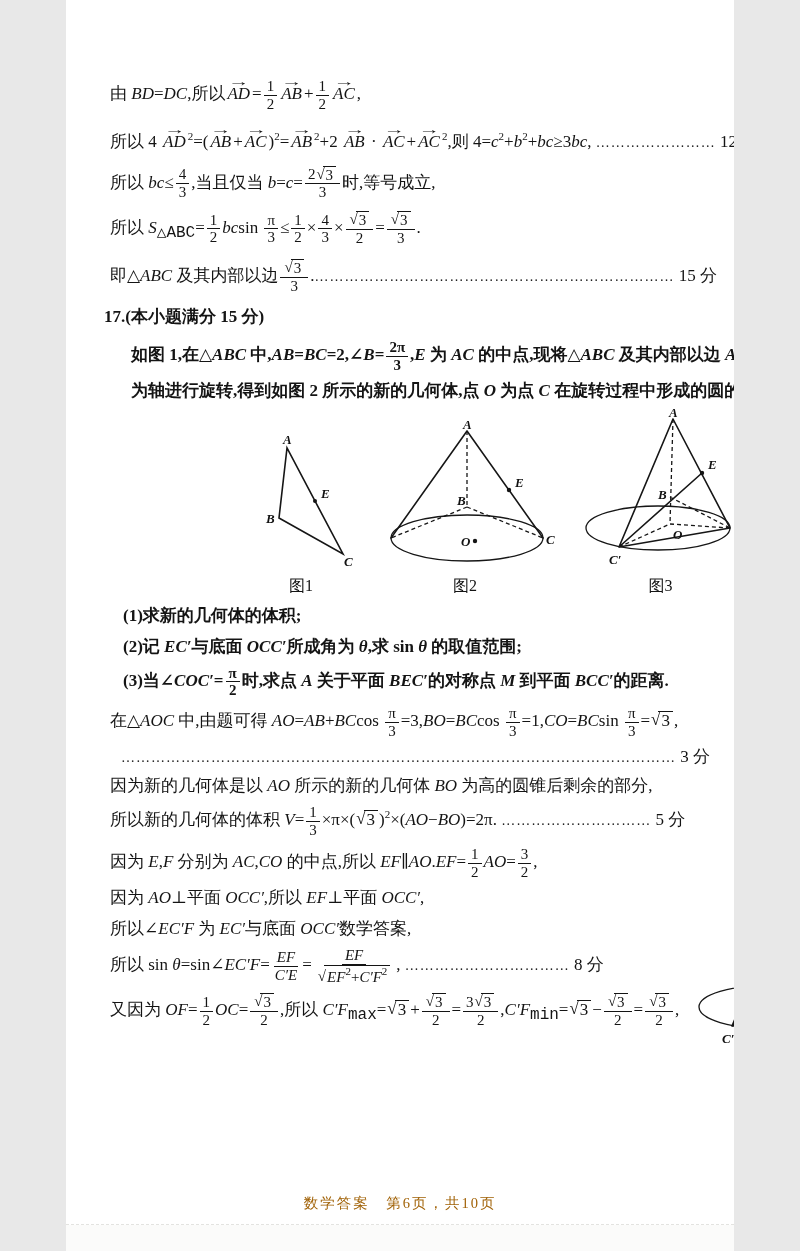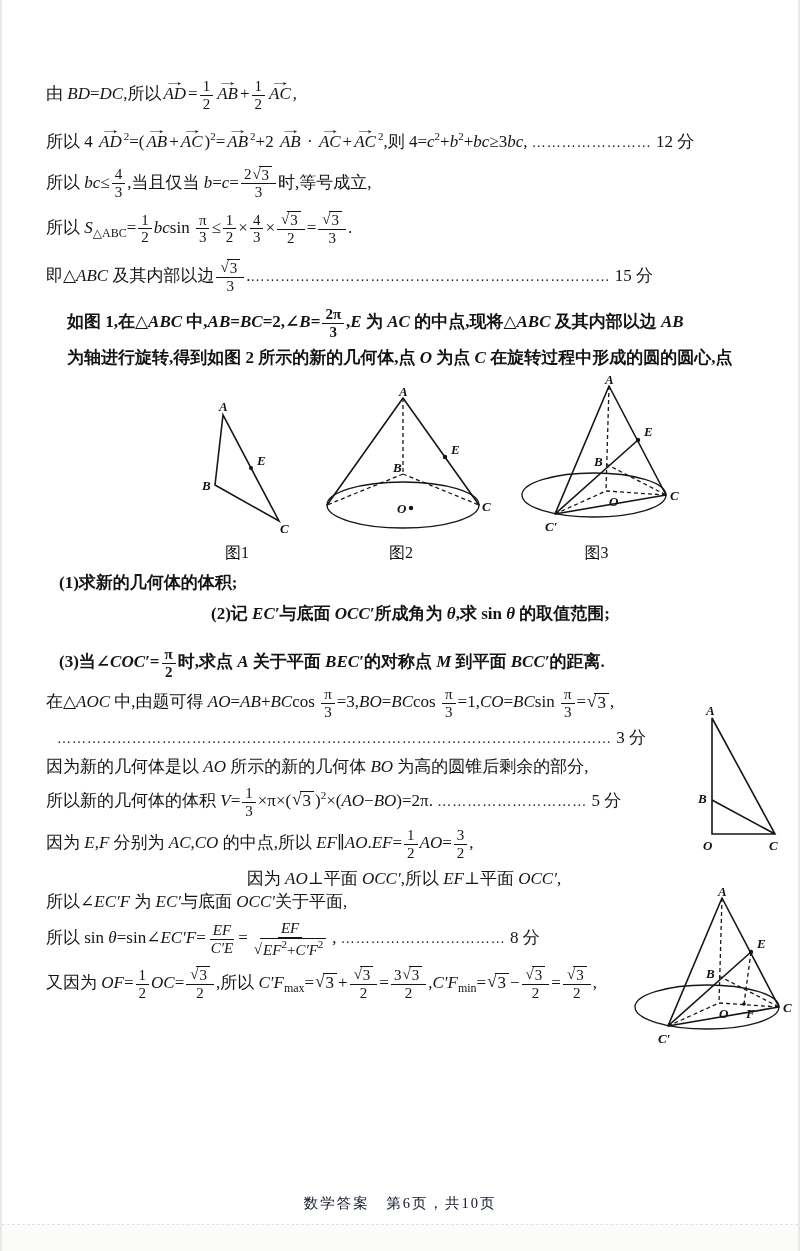--- a/index.html
+++ b/index.html
@@ -1,26 +1,26 @@
 <!DOCTYPE html>
 <html><head>
 <meta charset="utf-8">
 <style>
   html,body{margin:0;padding:0;background:#e8e8e8;}
-  .page{position:relative;width:796px;height:1251px;margin:0 auto;background:#ffffff;
+  .page{position:relative;width:668px;height:1251px;margin:0 auto;background:#ffffff;
         font-family:"Liberation Serif","DejaVu Serif","DejaVu Sans",serif;color:#141414;
         font-size:17px;overflow:hidden;}
   .content{padding:70px 36px 0 44px;}
   .mline{white-space:pre;line-height:1.35;}
   .tx{}
   .it{font-style:italic;}
   .bd{font-weight:bold;}
   .hei{font-weight:bold;}
   .sup{vertical-align:7px;font-size:11px;}
-  .sub{vertical-align:-4px;font-size:12px;}
+  .sub{vertical-align:-4px;font-size:16px;font-family:Liberation Mono, monospace;}
   .dots{font-size:14px;letter-spacing:1px;color:#1c1c1c;}
   .frac{display:inline-flex;flex-direction:column;align-items:center;vertical-align:middle;
         margin:0 2px;font-size:15px;line-height:1.12;}
   .frac .num{border-bottom:1.3px solid currentColor;padding:0 3px;display:inline-flex;align-items:center;}
   .frac .den{padding:0 3px;display:inline-flex;align-items:center;}
   .sqrt{display:inline-block;white-space:nowrap;margin:0 1px;}
   .sqrt .rs{display:inline-block;transform:translateY(-1px);margin-right:-2px;}
   .sqrt .rb{display:inline-block;border-top:1.3px solid currentColor;padding:0 3px;line-height:1.08;}
   .vec{position:relative;display:inline-block;font-style:italic;margin:0 2px;}
   .vec .va{position:absolute;left:-2px;right:-2px;top:-0.60em;font-size:0.78em;font-style:normal;
@@ -28,36 +28,37 @@
   .vec .vb{font-style:italic;font-family:Liberation Serif, serif;}
   .vtop{padding-top:8px;}
   .figrow{display:flex;align-items:flex-end;margin:6px 0 8px 131px;}
   .figbox{margin:0;text-align:center;}
   .figcap{font-weight:normal;font-size:16px;margin-top:2px;}
   .sidefig{position:absolute;}
   svg .ln{stroke:#161616;stroke-width:1.6;fill:none;stroke-linecap:round;}
   svg .lnthin{stroke:#161616;stroke-width:1.3;fill:none;}
   svg .dash{stroke:#161616;stroke-width:1.3;fill:none;stroke-dasharray:4 3;}
   svg .flb{font-family:"Liberation Serif",serif;font-style:italic;font-size:13px;font-weight:bold;fill:#121212;}
-  .footer{position:absolute;left:0;right:0;top:1194px;text-align:center;font-size:14.5px;color:#0f172a;letter-spacing:2px;}
+  .footer{position:absolute;left:0;right:0;top:1194px;text-align:center;font-size:14.5px;color:#a16207;letter-spacing:2px;}
   .botline{position:absolute;left:0;right:0;top:1224px;border-top:1px dashed #e3e3e0;}
   .botstrip{position:absolute;left:0;right:0;top:1225px;bottom:0;background:#fbfbfa;}
 </style>
 </head>
 <body>
 
 <div class="page">
   <div class="content">
 
     <div class="mline vtop" style="margin-bottom:8px;"><span class="tx">由 </span><span class="it">BD</span><span class="tx">=</span><span class="it">DC</span><span class="tx">,所以</span><span class="vec"><span class="va">→</span><span class="vb">AD</span></span><span class="tx">=</span><span class="frac"><span class="num">1</span><span class="den">2</span></span><span class="vec"><span class="va">→</span><span class="vb">AB</span></span><span class="tx">+</span><span class="frac"><span class="num">1</span><span class="den">2</span></span><span class="vec"><span class="va">→</span><span class="vb">AC</span></span><span class="tx">,</span></div>
     <div class="mline vtop" style="margin-bottom:12px;"><span class="tx">所以 4 </span><span class="vec"><span class="va">→</span><span class="vb">AD</span></span><span class="sup">2</span><span class="tx">=(</span><span class="vec"><span class="va">→</span><span class="vb">AB</span></span><span class="tx">+</span><span class="vec"><span class="va">→</span><span class="vb">AC</span></span><span class="tx">)</span><span class="sup">2</span><span class="tx">=</span><span class="vec"><span class="va">→</span><span class="vb">AB</span></span><span class="sup">2</span><span class="tx">+2 </span><span class="vec"><span class="va">→</span><span class="vb">AB</span></span><span class="tx"> · </span><span class="vec"><span class="va">→</span><span class="vb">AC</span></span><span class="tx">+</span><span class="vec"><span class="va">→</span><span class="vb">AC</span></span><span class="sup">2</span><span class="tx">,则 4=</span><span class="it">c</span><span class="sup">2</span><span class="tx">+</span><span class="it">b</span><span class="sup">2</span><span class="tx">+</span><span class="it">bc</span><span class="tx">≥3</span><span class="it">bc</span><span class="tx">, </span><span class="dots">……………………</span><span class="tx"> 12 分</span></div>
     <div class="mline" style="margin-bottom:10px;"><span class="tx">所以 </span><span class="it">bc</span><span class="tx">≤</span><span class="frac"><span class="num">4</span><span class="den">3</span></span><span class="tx">,当且仅当 </span><span class="it">b</span><span class="tx">=</span><span class="it">c</span><span class="tx">=</span><span class="frac"><span class="num"><span class="tx">2</span><span class="sqrt"><span class="rs">√</span><span class="rb">3</span></span></span><span class="den">3</span></span><span class="tx">时,等号成立,</span></div>
     <div class="mline" style="margin-bottom:12px;"><span class="tx">所以 </span><span class="it">S</span><span class="sub">△ABC</span><span class="tx">=</span><span class="frac"><span class="num">1</span><span class="den">2</span></span><span class="it">bc</span><span class="tx">sin </span><span class="frac"><span class="num">π</span><span class="den">3</span></span><span class="tx">≤</span><span class="frac"><span class="num">1</span><span class="den">2</span></span><span class="tx">×</span><span class="frac"><span class="num">4</span><span class="den">3</span></span><span class="tx">×</span><span class="frac"><span class="num"><span class="sqrt"><span class="rs">√</span><span class="rb">3</span></span></span><span class="den">2</span></span><span class="tx">=</span><span class="frac"><span class="num"><span class="sqrt"><span class="rs">√</span><span class="rb">3</span></span></span><span class="den">3</span></span><span class="tx">.</span></div>
     <div class="mline" style="margin-bottom:12px;"><span class="tx">即△</span><span class="it">ABC</span><span class="tx"> 及其内部以边</span><span class="frac"><span class="num"><span class="sqrt"><span class="rs">√</span><span class="rb">3</span></span></span><span class="den">3</span></span><span class="tx">.</span><span class="dots">………………………………………………………………</span><span class="tx"> 15 分</span></div>
 
+    <div class="mline hei" style="margin-left:-6px;margin-bottom:10px;"><span class="tx">17.(本小题满分 15 分)</span></div>
     <div class="mline hei" style="margin-left:21px;margin-bottom:6px;"><span class="tx">如图 1,在△</span><span class="it">ABC</span><span class="tx"> 中,</span><span class="it">AB</span><span class="tx">=</span><span class="it">BC</span><span class="tx">=2,∠</span><span class="it">B</span><span class="tx">=</span><span class="frac"><span class="num">2π</span><span class="den">3</span></span><span class="tx">,</span><span class="it">E</span><span class="tx"> 为 </span><span class="it">AC</span><span class="tx"> 的中点,现将△</span><span class="it">ABC</span><span class="tx"> 及其内部以边 </span><span class="it">AB</span></div>
     <div class="mline hei" style="margin-left:21px;margin-bottom:6px;"><span class="tx">为轴进行旋转,得到如图 2 所示的新的几何体,点 </span><span class="it">O</span><span class="tx"> 为点 </span><span class="it">C</span><span class="tx"> 在旋转过程中形成的圆的圆心,点</span></div>
 
     <div class="figrow">
       <figure class="figbox">
         <svg width="120" height="135" viewBox="0 0 120 135">
           <path class="ln" d="M46 14 L38 84 L102 120 Z"></path>
           <circle cx="74" cy="67" r="2" fill="#141414"></circle>
           <text class="flb" x="42" y="10">A</text>
           <text class="flb" x="25" y="89">B</text>
@@ -92,30 +93,30 @@
           <text class="flb" x="100" y="130">O</text>
           <text class="flb" x="161" y="124">C</text>
           <text class="flb" x="135" y="60">E</text>
           <text class="flb" x="36" y="155">C′</text>
         </svg>
         <figcaption class="figcap">图3</figcaption>
       </figure>
     </div>
 
     <div class="mline hei" style="margin-left:13px;margin-bottom:8px;"><span class="tx">(1)求新的几何体的体积;</span></div>
-    <div class="mline hei" style="margin-left:13px;margin-bottom:20px;text-align:center;"><span class="tx">(2)记 </span><span class="it">EC′</span><span class="tx">与底面 </span><span class="it">OCC′</span><span class="tx">所成角为 </span><span class="it">θ</span><span class="tx">,求 sin </span><span class="it">θ</span><span class="tx"> 的取值范围;</span></div>
+    <div class="mline hei" style="margin-left:13px;margin-bottom:6px;"><span class="tx">(2)记 </span><span class="it">EC′</span><span class="tx">与底面 </span><span class="it">OCC′</span><span class="tx">所成角为 </span><span class="it">θ</span><span class="tx">,求 sin </span><span class="it">θ</span><span class="tx"> 的取值范围;</span></div>
     <div class="mline hei" style="margin-left:13px;margin-bottom:6px;"><span class="tx">(3)当∠</span><span class="it">COC′</span><span class="tx">=</span><span class="frac"><span class="num">π</span><span class="den">2</span></span><span class="tx">时,求点 </span><span class="it">A</span><span class="tx"> 关于平面 </span><span class="it">BEC′</span><span class="tx">的对称点 </span><span class="it">M</span><span class="tx"> 到平面 </span><span class="it">BCC′</span><span class="tx">的距离.</span></div>
 
     <div class="mline" style="margin-bottom:6px;"><span class="tx">在△</span><span class="it">AOC</span><span class="tx"> 中,由题可得 </span><span class="it">AO</span><span class="tx">=</span><span class="it">AB</span><span class="tx">+</span><span class="it">BC</span><span class="tx">cos </span><span class="frac"><span class="num">π</span><span class="den">3</span></span><span class="tx">=3,</span><span class="it">BO</span><span class="tx">=</span><span class="it">BC</span><span class="tx">cos </span><span class="frac"><span class="num">π</span><span class="den">3</span></span><span class="tx">=1,</span><span class="it">CO</span><span class="tx">=</span><span class="it">BC</span><span class="tx">sin </span><span class="frac"><span class="num">π</span><span class="den">3</span></span><span class="tx">=</span><span class="sqrt"><span class="rs">√</span><span class="rb">3</span></span><span class="tx">,</span></div>
     <div class="mline" style="margin-left:11px;margin-bottom:6px;"><span class="dots">…………………………………………………………………………………………………</span><span class="tx"> 3 分</span></div>
     <div class="mline" style="margin-bottom:6px;"><span class="tx">因为新的几何体是以 </span><span class="it">AO</span><span class="tx"> 所示的新的几何体 </span><span class="it">BO</span><span class="tx"> 为高的圆锥后剩余的部分,</span></div>
     <div class="mline" style="margin-bottom:8px;"><span class="tx">所以新的几何体的体积 </span><span class="it">V</span><span class="tx">=</span><span class="frac"><span class="num">1</span><span class="den">3</span></span><span class="tx">×π×(</span><span class="sqrt"><span class="rs">√</span><span class="rb">3</span></span><span class="tx">)</span><span class="sup">2</span><span class="tx">×(</span><span class="it">AO</span><span class="tx">−</span><span class="it">BO</span><span class="tx">)=2π. </span><span class="dots">…………………………</span><span class="tx"> 5 分</span></div>
     <div class="mline" style="margin-bottom:6px;"><span class="tx">因为 </span><span class="it">E</span><span class="tx">,</span><span class="it">F</span><span class="tx"> 分别为 </span><span class="it">AC</span><span class="tx">,</span><span class="it">CO</span><span class="tx"> 的中点,所以 </span><span class="it">EF</span><span class="tx">∥</span><span class="it">AO</span><span class="tx">.</span><span class="it">EF</span><span class="tx">=</span><span class="frac"><span class="num">1</span><span class="den">2</span></span><span class="it">AO</span><span class="tx">=</span><span class="frac"><span class="num">3</span><span class="den">2</span></span><span class="tx">,</span></div>
-    <div class="mline" style="text-align:center;"><span class="tx">因为 </span><span class="it">AO</span><span class="tx">⊥平面 </span><span class="it">OCC′</span><span class="tx">,所以 </span><span class="it">EF</span><span class="tx">⊥平面 </span><span class="it">OCC′</span><span class="tx">,</span></div>
-    <div class="mline" style="margin-bottom:6px;"><span class="tx">所以∠</span><span class="it">EC′F</span><span class="tx"> 为 </span><span class="it">EC′</span><span class="tx">与底面 </span><span class="it">OCC′</span><span class="tx">关于平面,</span></div>
+    <div class="mline" style="margin-bottom:8px;"><span class="tx">因为 </span><span class="it">AO</span><span class="tx">⊥平面 </span><span class="it">OCC′</span><span class="tx">,所以 </span><span class="it">EF</span><span class="tx">⊥平面 </span><span class="it">OCC′</span><span class="tx">,</span></div>
+    <div class="mline" style="margin-bottom:6px;"><span class="tx">所以∠</span><span class="it">EC′F</span><span class="tx"> 为 </span><span class="it">EC′</span><span class="tx">与底面 </span><span class="it">OCC′</span><span class="tx">数学答案,</span></div>
     <div class="mline" style="margin-bottom:8px;"><span class="tx">所以 sin </span><span class="it">θ</span><span class="tx">=sin∠</span><span class="it">EC′F</span><span class="tx">=</span><span class="frac"><span class="num"><span class="it">EF</span></span><span class="den"><span class="it">C′E</span></span></span><span class="tx">=</span><span class="frac"><span class="num"><span class="it">EF</span></span><span class="den"><span class="sqrt"><span class="rs">√</span><span class="rb"><span class="it">EF</span><span class="sup">2</span><span class="tx">+</span><span class="it">C′F</span><span class="sup">2</span></span></span></span></span><span class="tx">, </span><span class="dots">……………………………</span><span class="tx"> 8 分</span></div>
     <div class="mline"><span class="tx">又因为 </span><span class="it">OF</span><span class="tx">=</span><span class="frac"><span class="num">1</span><span class="den">2</span></span><span class="it">OC</span><span class="tx">=</span><span class="frac"><span class="num"><span class="sqrt"><span class="rs">√</span><span class="rb">3</span></span></span><span class="den">2</span></span><span class="tx">,所以 </span><span class="it">C′F</span><span class="sub">max</span><span class="tx">=</span><span class="sqrt"><span class="rs">√</span><span class="rb">3</span></span><span class="tx">+</span><span class="frac"><span class="num"><span class="sqrt"><span class="rs">√</span><span class="rb">3</span></span></span><span class="den">2</span></span><span class="tx">=</span><span class="frac"><span class="num"><span class="tx">3</span><span class="sqrt"><span class="rs">√</span><span class="rb">3</span></span></span><span class="den">2</span></span><span class="tx">,</span><span class="it">C′F</span><span class="sub">min</span><span class="tx">=</span><span class="sqrt"><span class="rs">√</span><span class="rb">3</span></span><span class="tx">−</span><span class="frac"><span class="num"><span class="sqrt"><span class="rs">√</span><span class="rb">3</span></span></span><span class="den">2</span></span><span class="tx">=</span><span class="frac"><span class="num"><span class="sqrt"><span class="rs">√</span><span class="rb">3</span></span></span><span class="den">2</span></span><span class="tx">,</span></div>
   </div>
 
   <div class="sidefig" style="left:648px;top:704px;">
     <svg width="135" height="150" viewBox="0 0 135 150">
       <path class="ln" d="M62 14 L62 130 L125 130 Z M62 96 L125 130"></path>
       <text class="flb" x="56" y="11">A</text>
       <text class="flb" x="48" y="99">B</text>
       <text class="flb" x="53" y="146">O</text>

